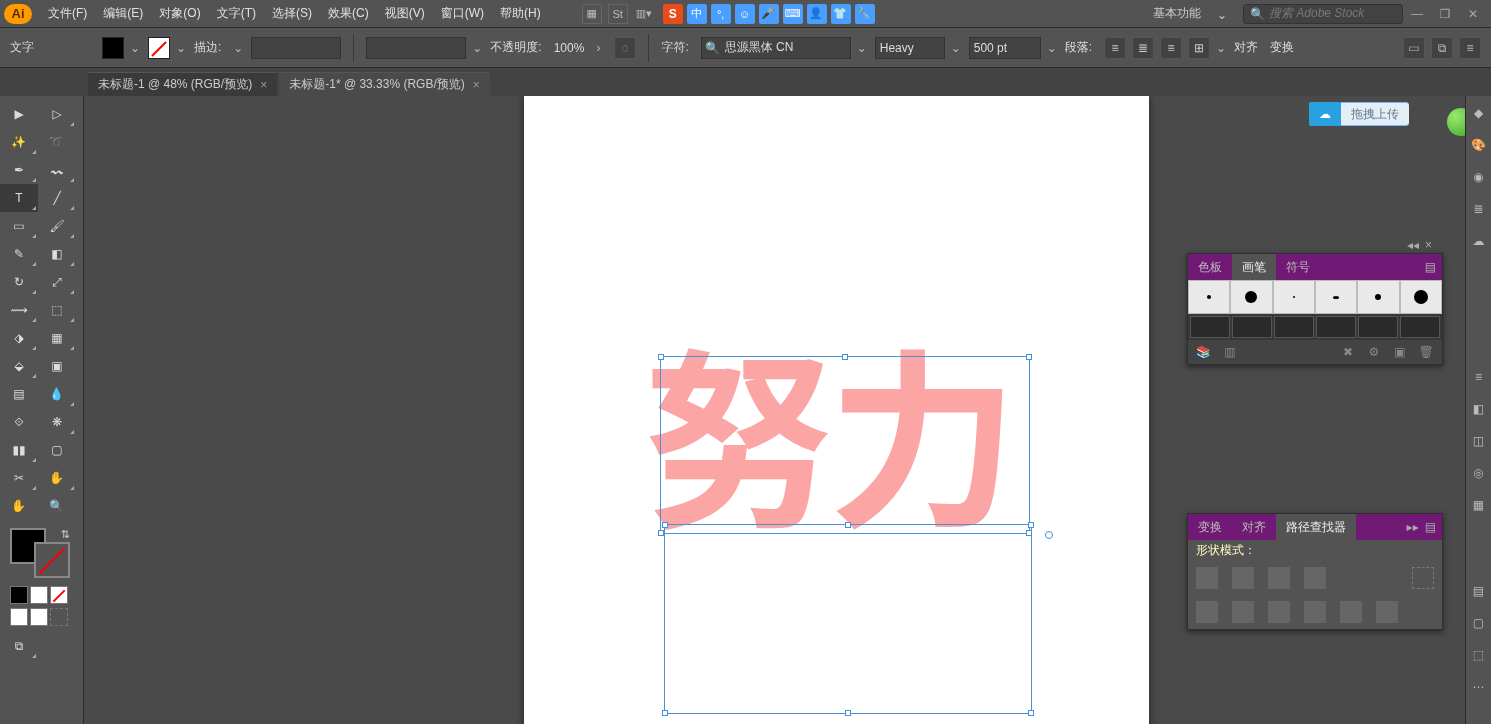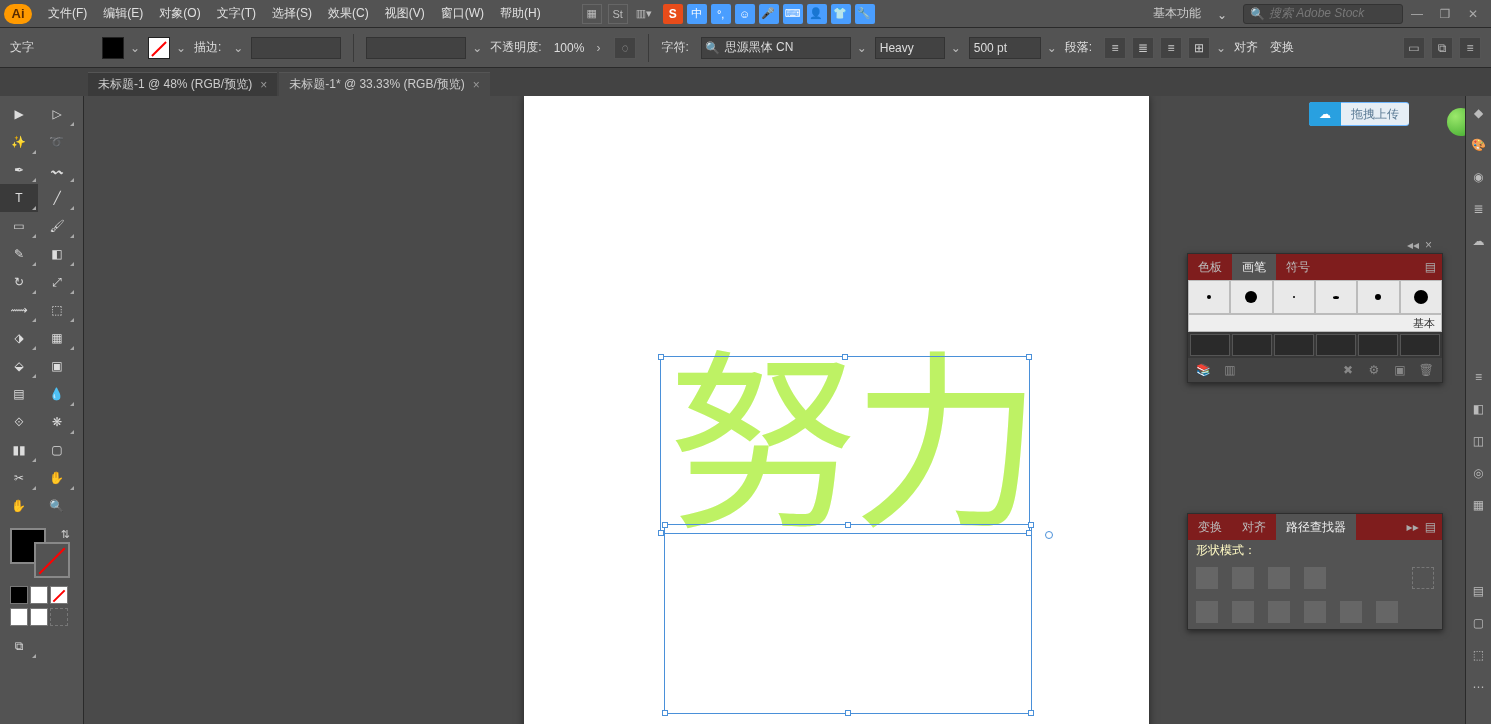--- a/index.html
+++ b/index.html
@@ -57,29 +57,29 @@
 .mini-sw .n::after{content:"";position:absolute;left:0;right:0;top:50%;border-top:2px solid red;transform:rotate(-45deg);}
 
 
 .center { flex:1; position:relative; background:#4a4a4a; overflow:hidden; }
 .artboard { position:absolute; left:440px; top:0; width:625px; height:724px; background:#fff; box-shadow:0 0 8px rgba(0,0,0,.5); }
 .sel-box { position:absolute; border:1px solid #4a90d9; }
 .handle { position:absolute; width:6px; height:6px; background:#fff; border:1px solid #4a90d9; }
 .sel1 { left:576px; top:260px; width:370px; height:178px; }
 .sel2 { left:580px; top:428px; width:368px; height:190px; }
 .rot-handle { position:absolute; width:8px; height:8px; border:1px solid #4a90d9; border-radius:50%; background:#fff; }
-.bigtext { position:absolute; left:584px; top:238px; font-size:190px; font-weight:400; color:#bef264; letter-spacing:-6px; font-family:"Noto Sans CJK SC","Microsoft YaHei",sans-serif; line-height:1; }
+.bigtext { position:absolute; left:560px; top:238px; font-size:190px; font-weight:700; color:#fca5a5; letter-spacing:-6px; font-family:"Noto Sans CJK SC","Microsoft YaHei",sans-serif; line-height:1; }
 
 
 .dockcol { width:26px; background:#535353; border-left:1px solid #2a2a2a; display:flex; flex-direction:column; align-items:center; padding-top:8px; gap:14px; }
 .dockcol div { width:18px; height:18px; color:#bbb; display:flex; align-items:center; justify-content:center; }
 
 
 .panel { position:absolute; background:#535353; border:1px solid #2e2e2e; box-shadow:0 2px 6px rgba(0,0,0,.5); }
-.panel-tabs { display:flex; height:26px; align-items:center; background:#7f1d1d; }
+.panel-tabs { display:flex; height:26px; align-items:center; background:#701a75; }
 .panel-tab { padding:0 10px; height:100%; display:flex; align-items:center; color:#bbb; font-size:12px; }
 .panel-tab.active { background:#535353; color:#eee; }
 .panel-ctrl { margin-left:auto; display:flex; gap:6px; padding-right:6px; color:#aaa;}
 .panel-body { padding:6px; }
 .brush-row { display:flex; gap:0; }
 .brush-cell { flex:1; height:34px; background:#e9e9e9; border:1px solid #bbb; display:flex; align-items:center; justify-content:center; }
 .brush-dot { border-radius:50%; background:#000; }
 .brush-basic { height:18px; background:#eee; display:flex; align-items:center; justify-content:flex-end; padding:0 6px; color:#333; font-size:11px; border:1px solid #bbb;}
 .thumb-strip { height:26px; background:#383838; display:flex; gap:2px; padding:2px; }
 .thumb-strip div{flex:1;background:#2a2a2a;border:1px solid #555;}
@@ -358,23 +358,20 @@
       <div class="brush-cell">
           <div class="brush-dot" style="width:6px;height:3px;border-radius:50%"></div>
         </div>
       <div class="brush-cell">
           <div class="brush-dot" style="width:6px;height:6px"></div>
         </div>
       <div class="brush-cell">
           <div class="brush-dot" style="width:14px;height:14px"></div>
         </div>
     </div>
-    <div class="brush-basic">
-        <span>基本</span>
-      </div>
     <div class="thumb-strip">
       <div></div>
         <div></div>
         <div></div>
         <div></div>
         <div></div>
         <div></div>
     </div>
   </div>
   <div class="panel-footer">

